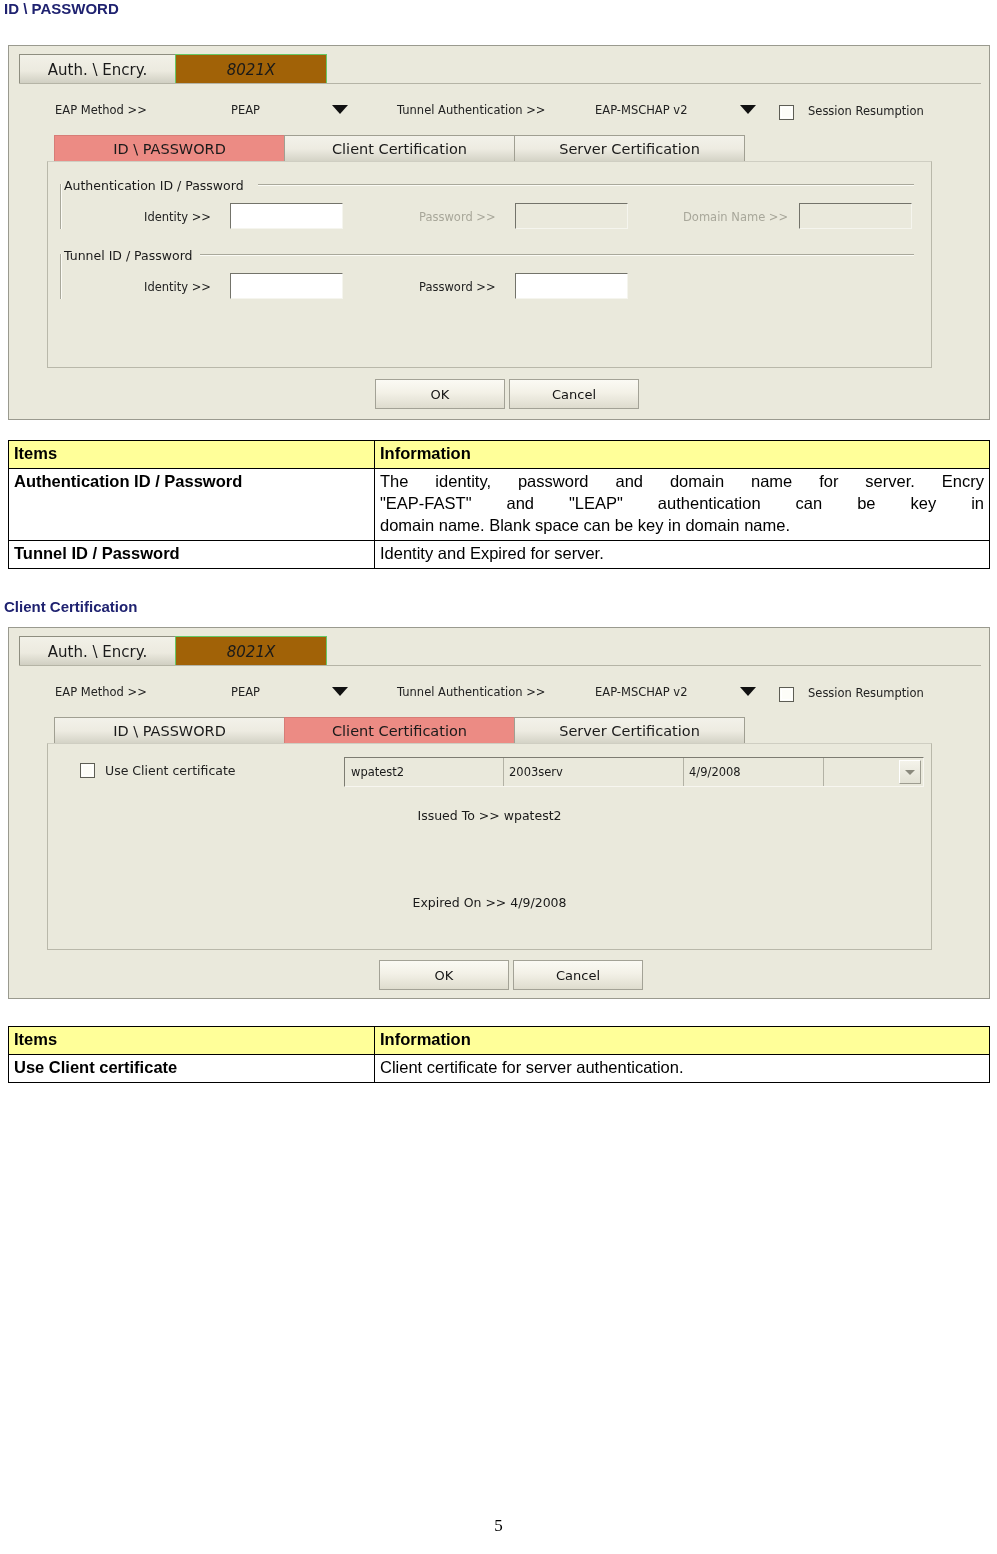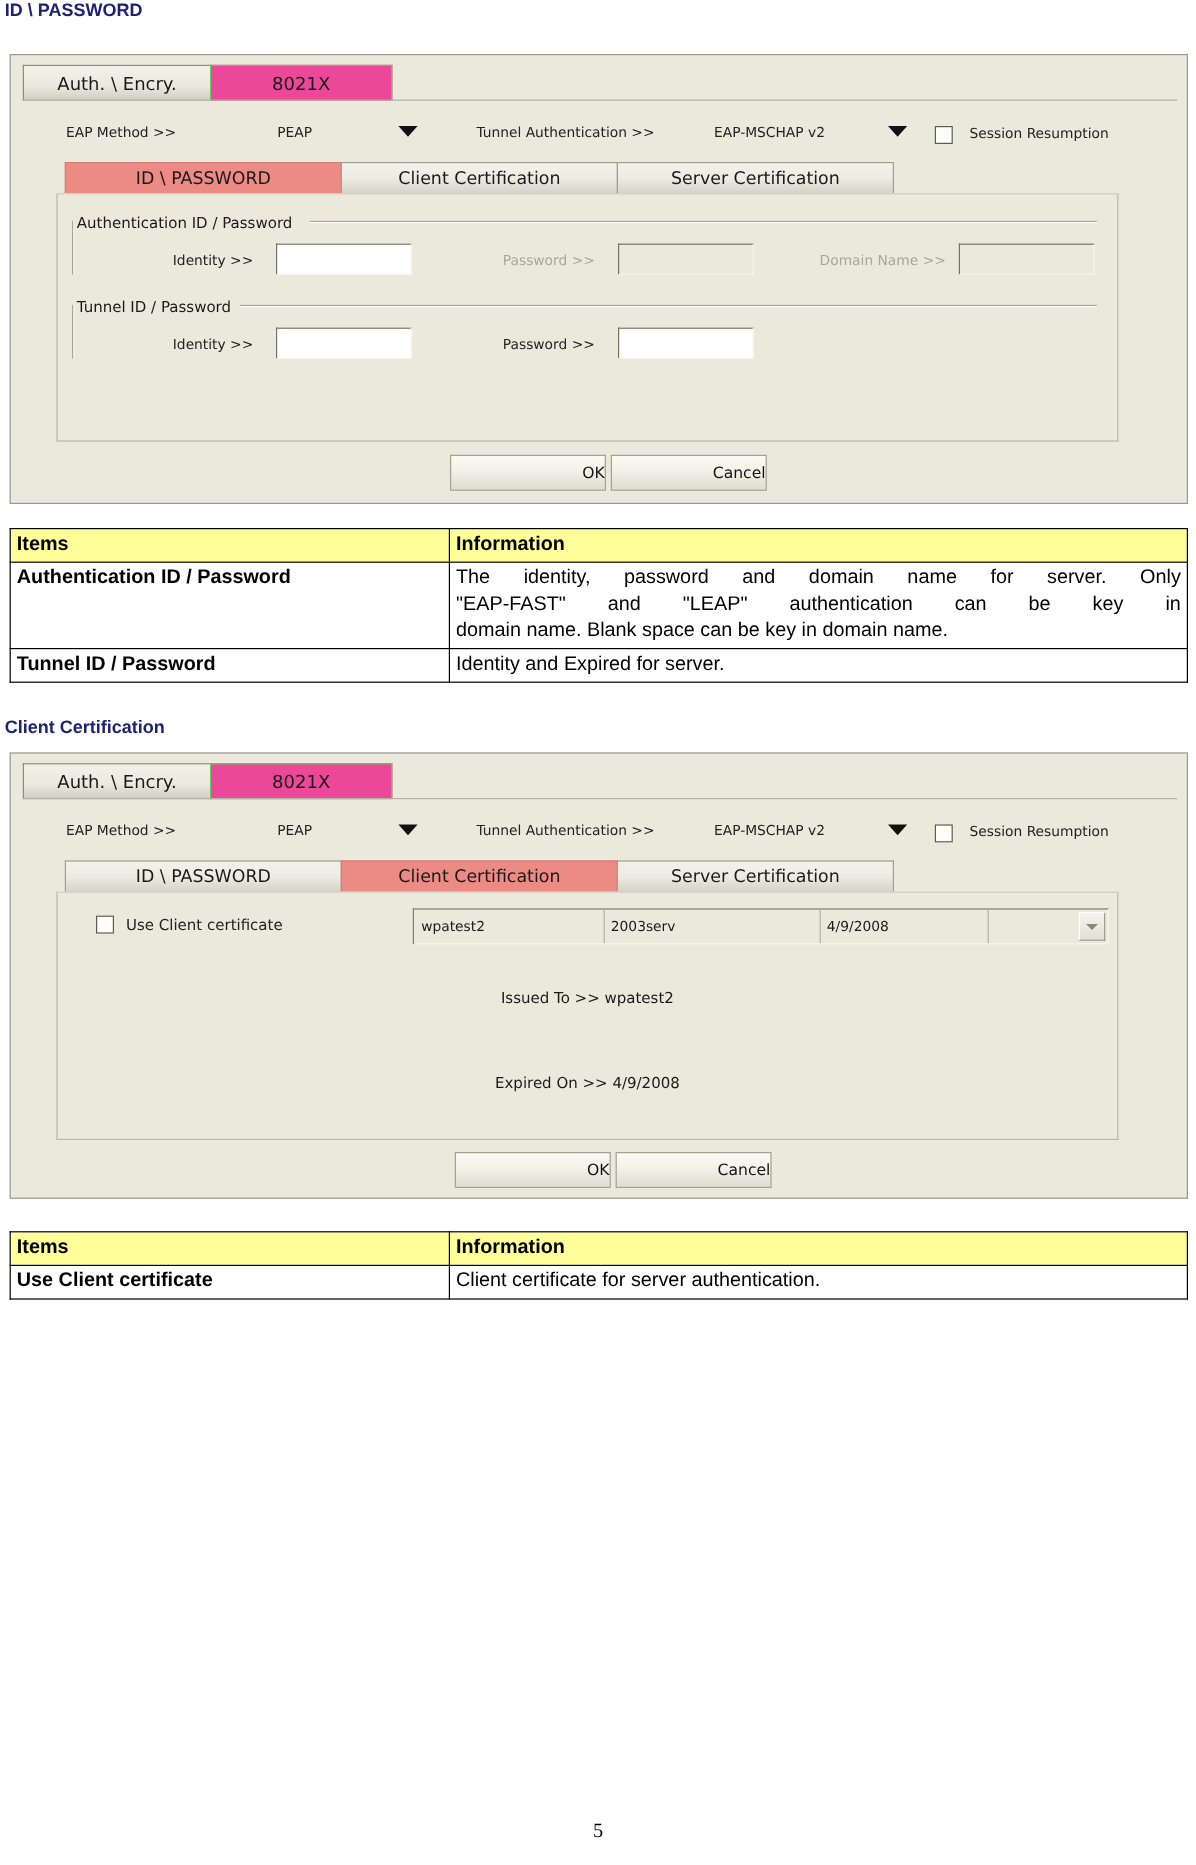--- a/index.html
+++ b/index.html
@@ -54,24 +54,25 @@
     border: 1px solid #8e8e80;
     border-bottom: none;
     box-sizing: border-box;
     white-space: nowrap;
   }
   .toptab.inactive {
     background: linear-gradient(to bottom,#f2f1e8 0%, #eceadf 55%, #cecdc0 100%);
     width: 157px;
   }
   .toptab.active-green {
-    background: #ec4899;
+    background: #a16207;
     border-color: #66c866;
     width: 152px;
     margin-left: -1px;
+    font-style: italic;
   }
   .toptab-underline {
     position: absolute;
     left: 10px;
     top: 37px;
     height: 1px;
     background: #b5b4a6;
   }
 
   
@@ -186,21 +187,21 @@
   }
   .textbox.disabled {
     background: #eae9dc;
   }
 
   
   .pushbtn {
     position: absolute;
     display: flex;
     align-items: center;
-    justify-content: flex-end;
+    justify-content: center;
     font-family: "DejaVu Sans", sans-serif;
     font-size: 13px;
     color: #141414;
     background: linear-gradient(to bottom,#fbfaf4 0%, #f3f1e7 45%, #dedcce 100%);
     border: 1px solid #a3a296;
     box-sizing: border-box;
   }
 
   
   .certcombo {
@@ -376,21 +377,21 @@
       <col>
     </colgroup>
   <tbody>
     <tr>
       <td class="head">Items</td>
       <td class="head">Information</td>
     </tr>
     <tr>
       <td class="item">Authentication ID /  Password</td>
       <td class="just">
-        <div>The identity, password and domain name for server. Only</div>
+        <div>The identity, password and domain name for server. Encry</div>
         <div>"EAP-FAST" and "LEAP" authentication can be key in</div>
         <div class="lastline">domain name. Blank space can be key in domain name.</div>
       </td>
     </tr>
     <tr>
       <td class="item">Tunnel ID /  Password</td>
       <td>Identity and Expired for server.</td>
     </tr>
   </tbody>
 </table>
@@ -452,21 +453,21 @@
         <span>4/9/2008</span>
       </div>
       <div class="certcol" style="left:478px; width:76px; border-right:none;">
         <span></span>
       </div>
       <div class="certdrop">
         <div class="certdrop-tri"></div>
       </div>
     </div>
 
-    <div class="certline" style="top:64px;margin-top:16px;">
+    <div class="certline" style="top:64px;">
       <span>Issued To &gt;&gt;</span>
       <span>wpatest2</span>
     </div>
     <div class="certline" style="top:151px;">
       <span>Expired On &gt;&gt;</span>
       <span>4/9/2008</span>
     </div>
   </div>
 
   <div class="pushbtn" style="left:370px; top:332px; width:130px; height:30px;">

